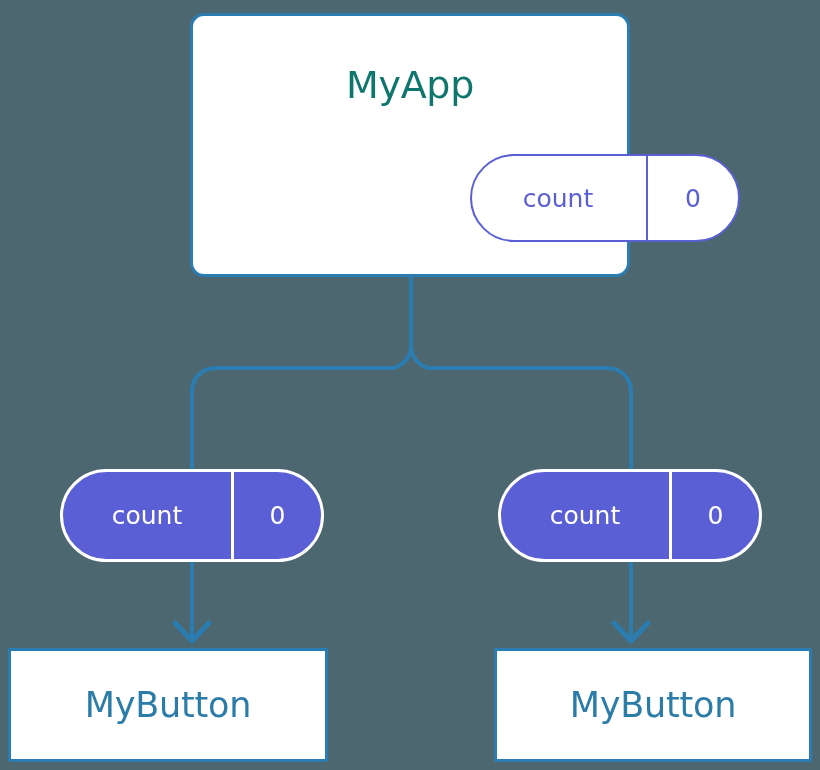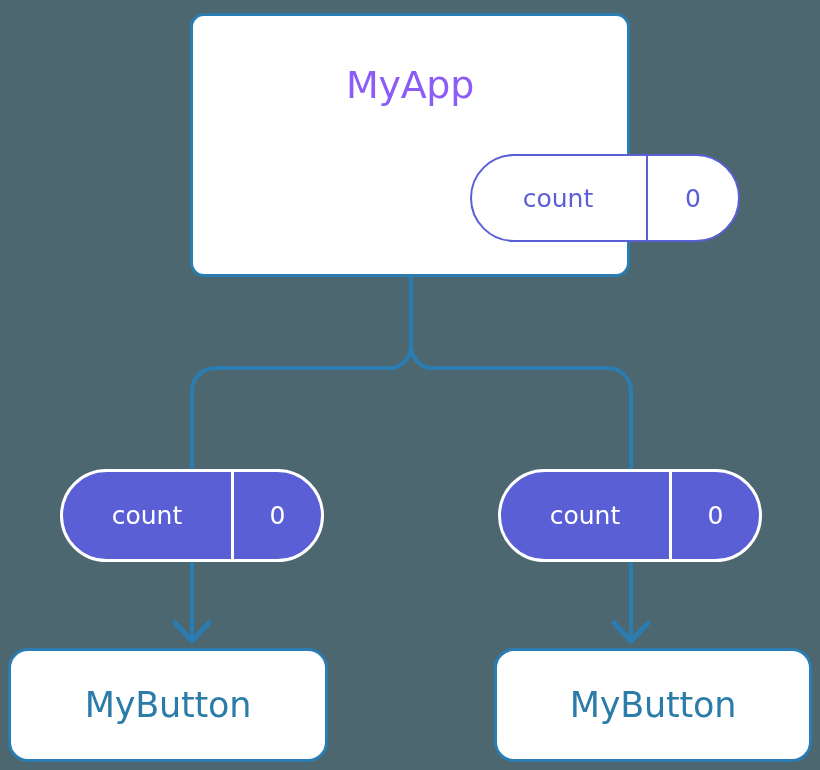--- a/index.html
+++ b/index.html
@@ -39,21 +39,21 @@
     box-sizing: border-box;
     z-index: 3;
   }
   .app-title {
     position: absolute;
     left: 0;
     top: 50px;
     width: 100%;
     text-align: center;
     font-size: 38px;
-    color: #8b5cf6;
+    color: #0f766e;
     letter-spacing: -0.3px;
     line-height: 1;
   }
 
   
   .pill {
     position: absolute;
     display: flex;
     align-items: stretch;
     box-sizing: border-box;
@@ -111,21 +111,21 @@
     border-left: 3px solid #ffffff;
   }
 
   
   .btn-box {
     position: absolute;
     top: 648px;
     height: 114px;
     background: #ffffff;
     border: 3px solid #2b7cb0;
-    border-radius: 20px;
+    border-radius: 2px;
     box-sizing: border-box;
     display: flex;
     align-items: center;
     justify-content: center;
     z-index: 3;
   }
   .btn-box.left  { left: 8px;   width: 320px; }
   .btn-box.right { left: 494px; width: 318px; }
   .btn-label {
     font-size: 35px;

